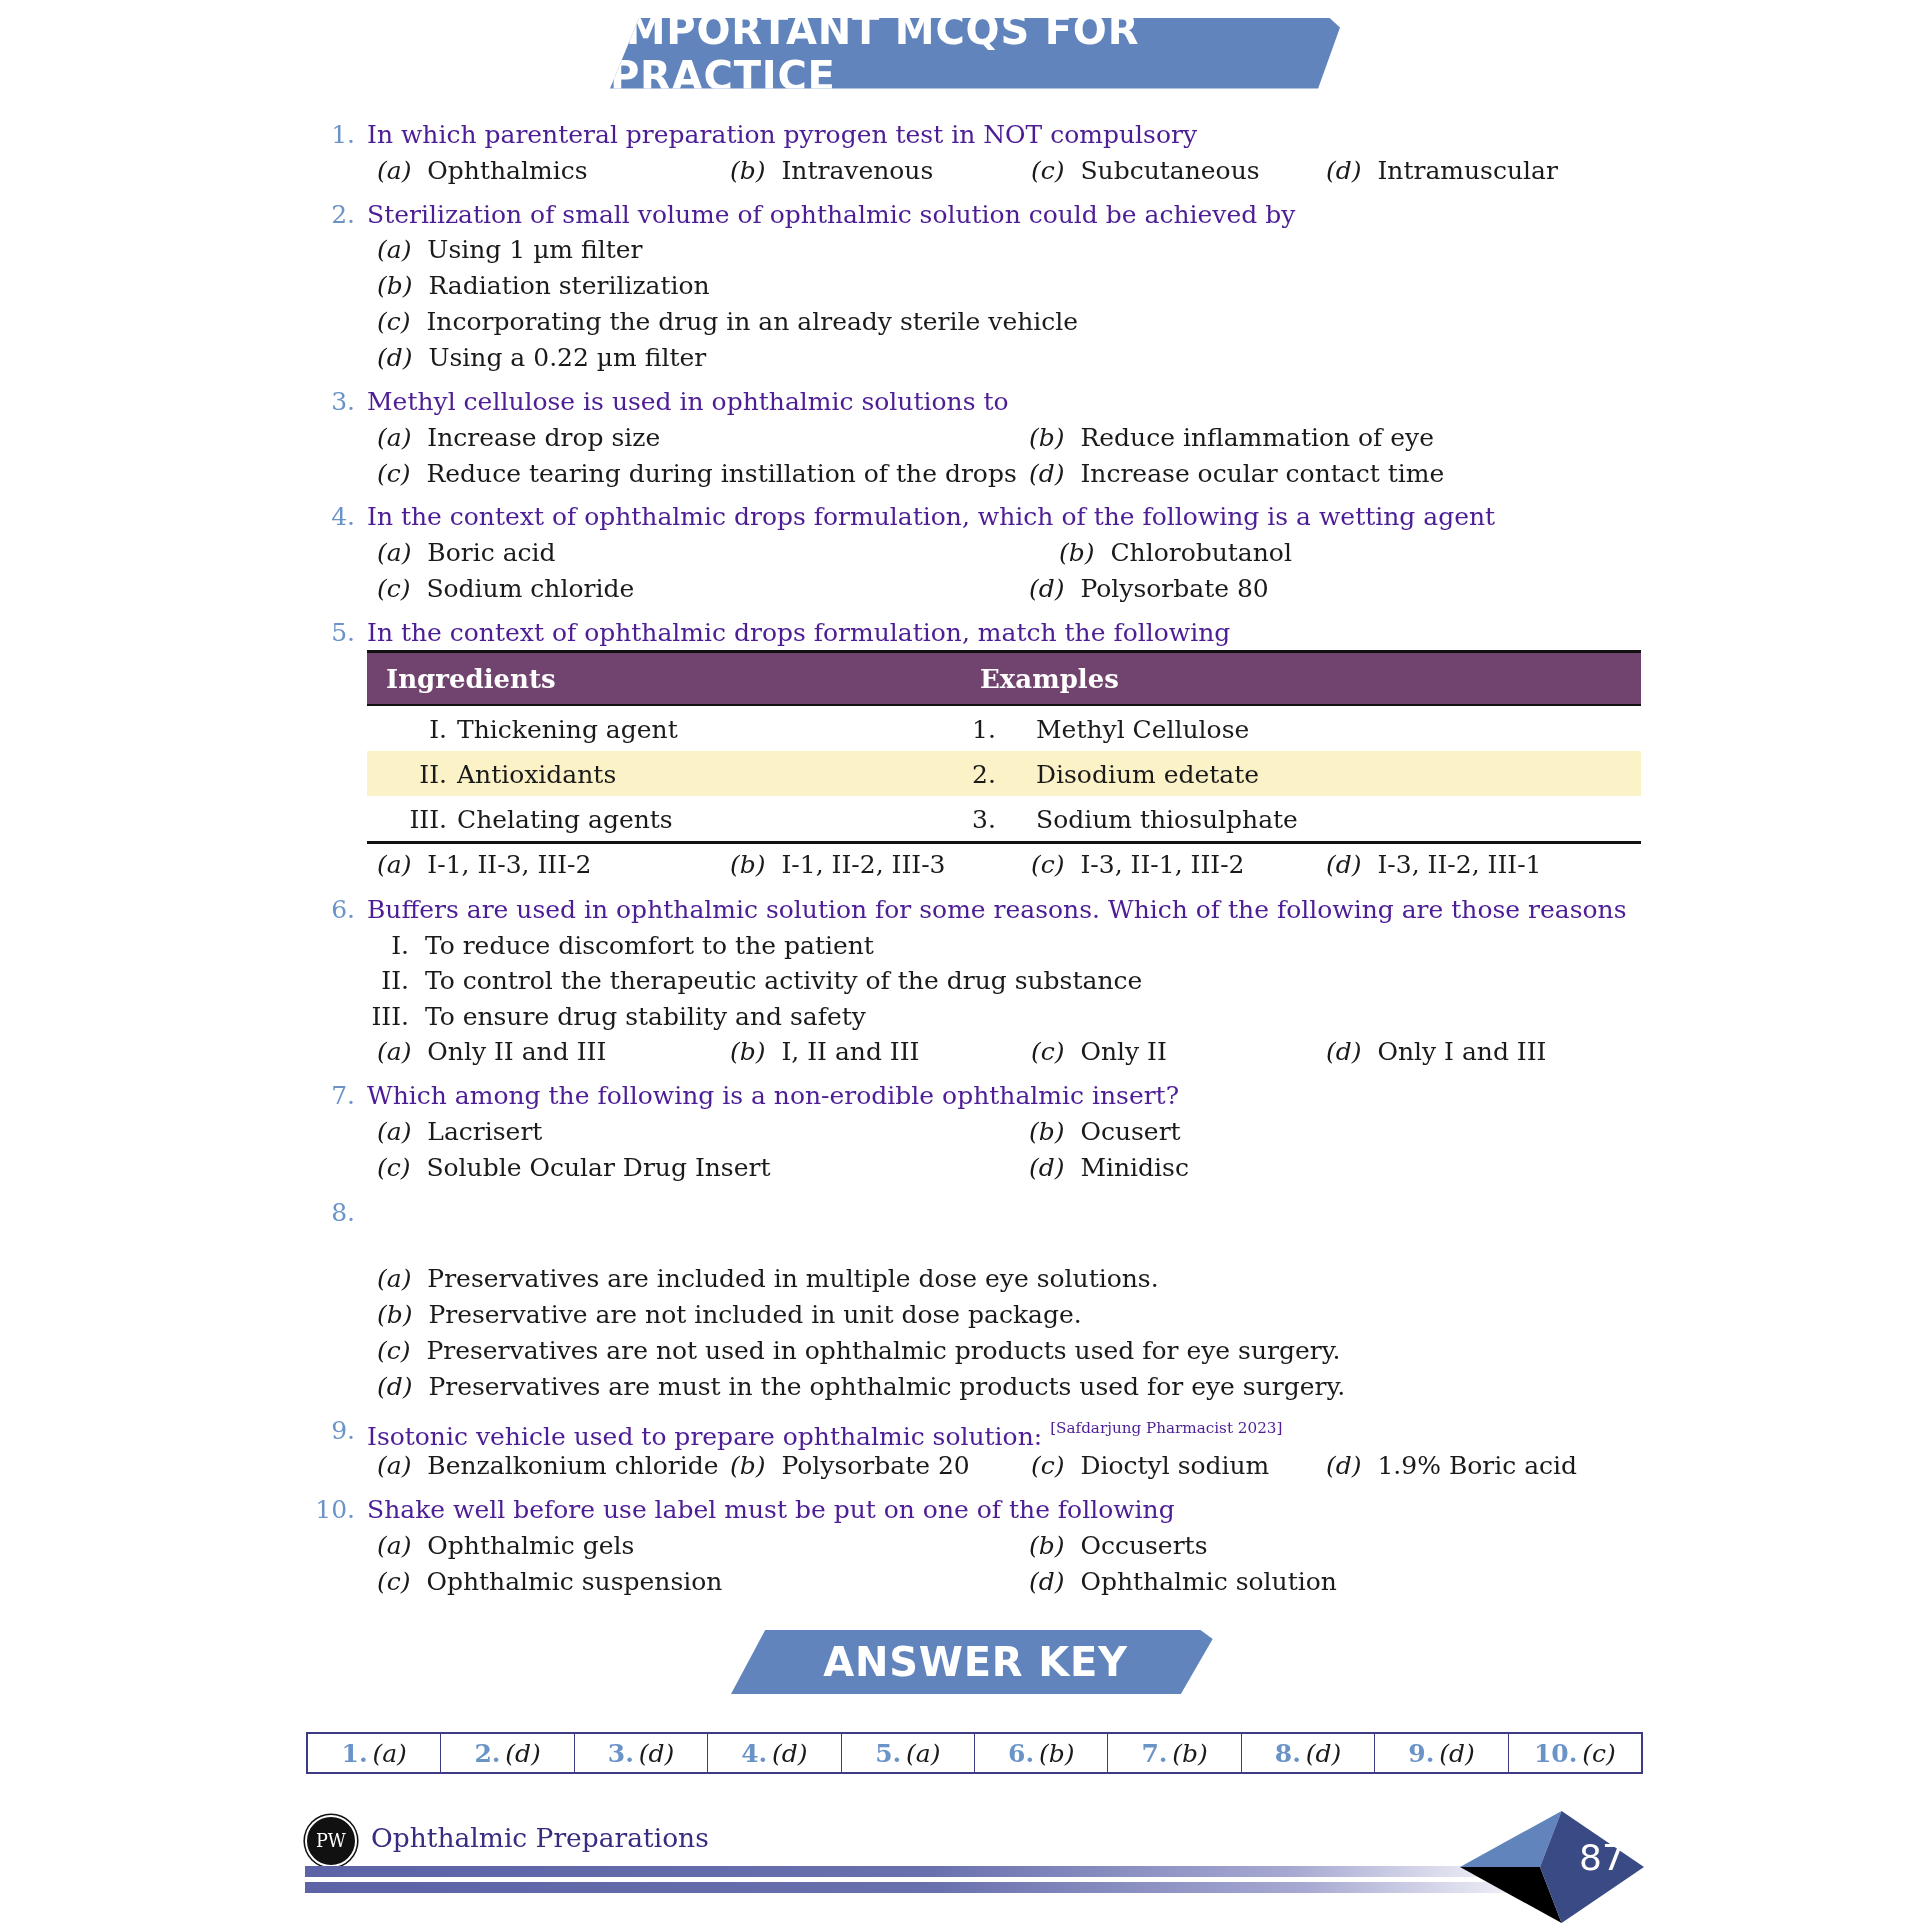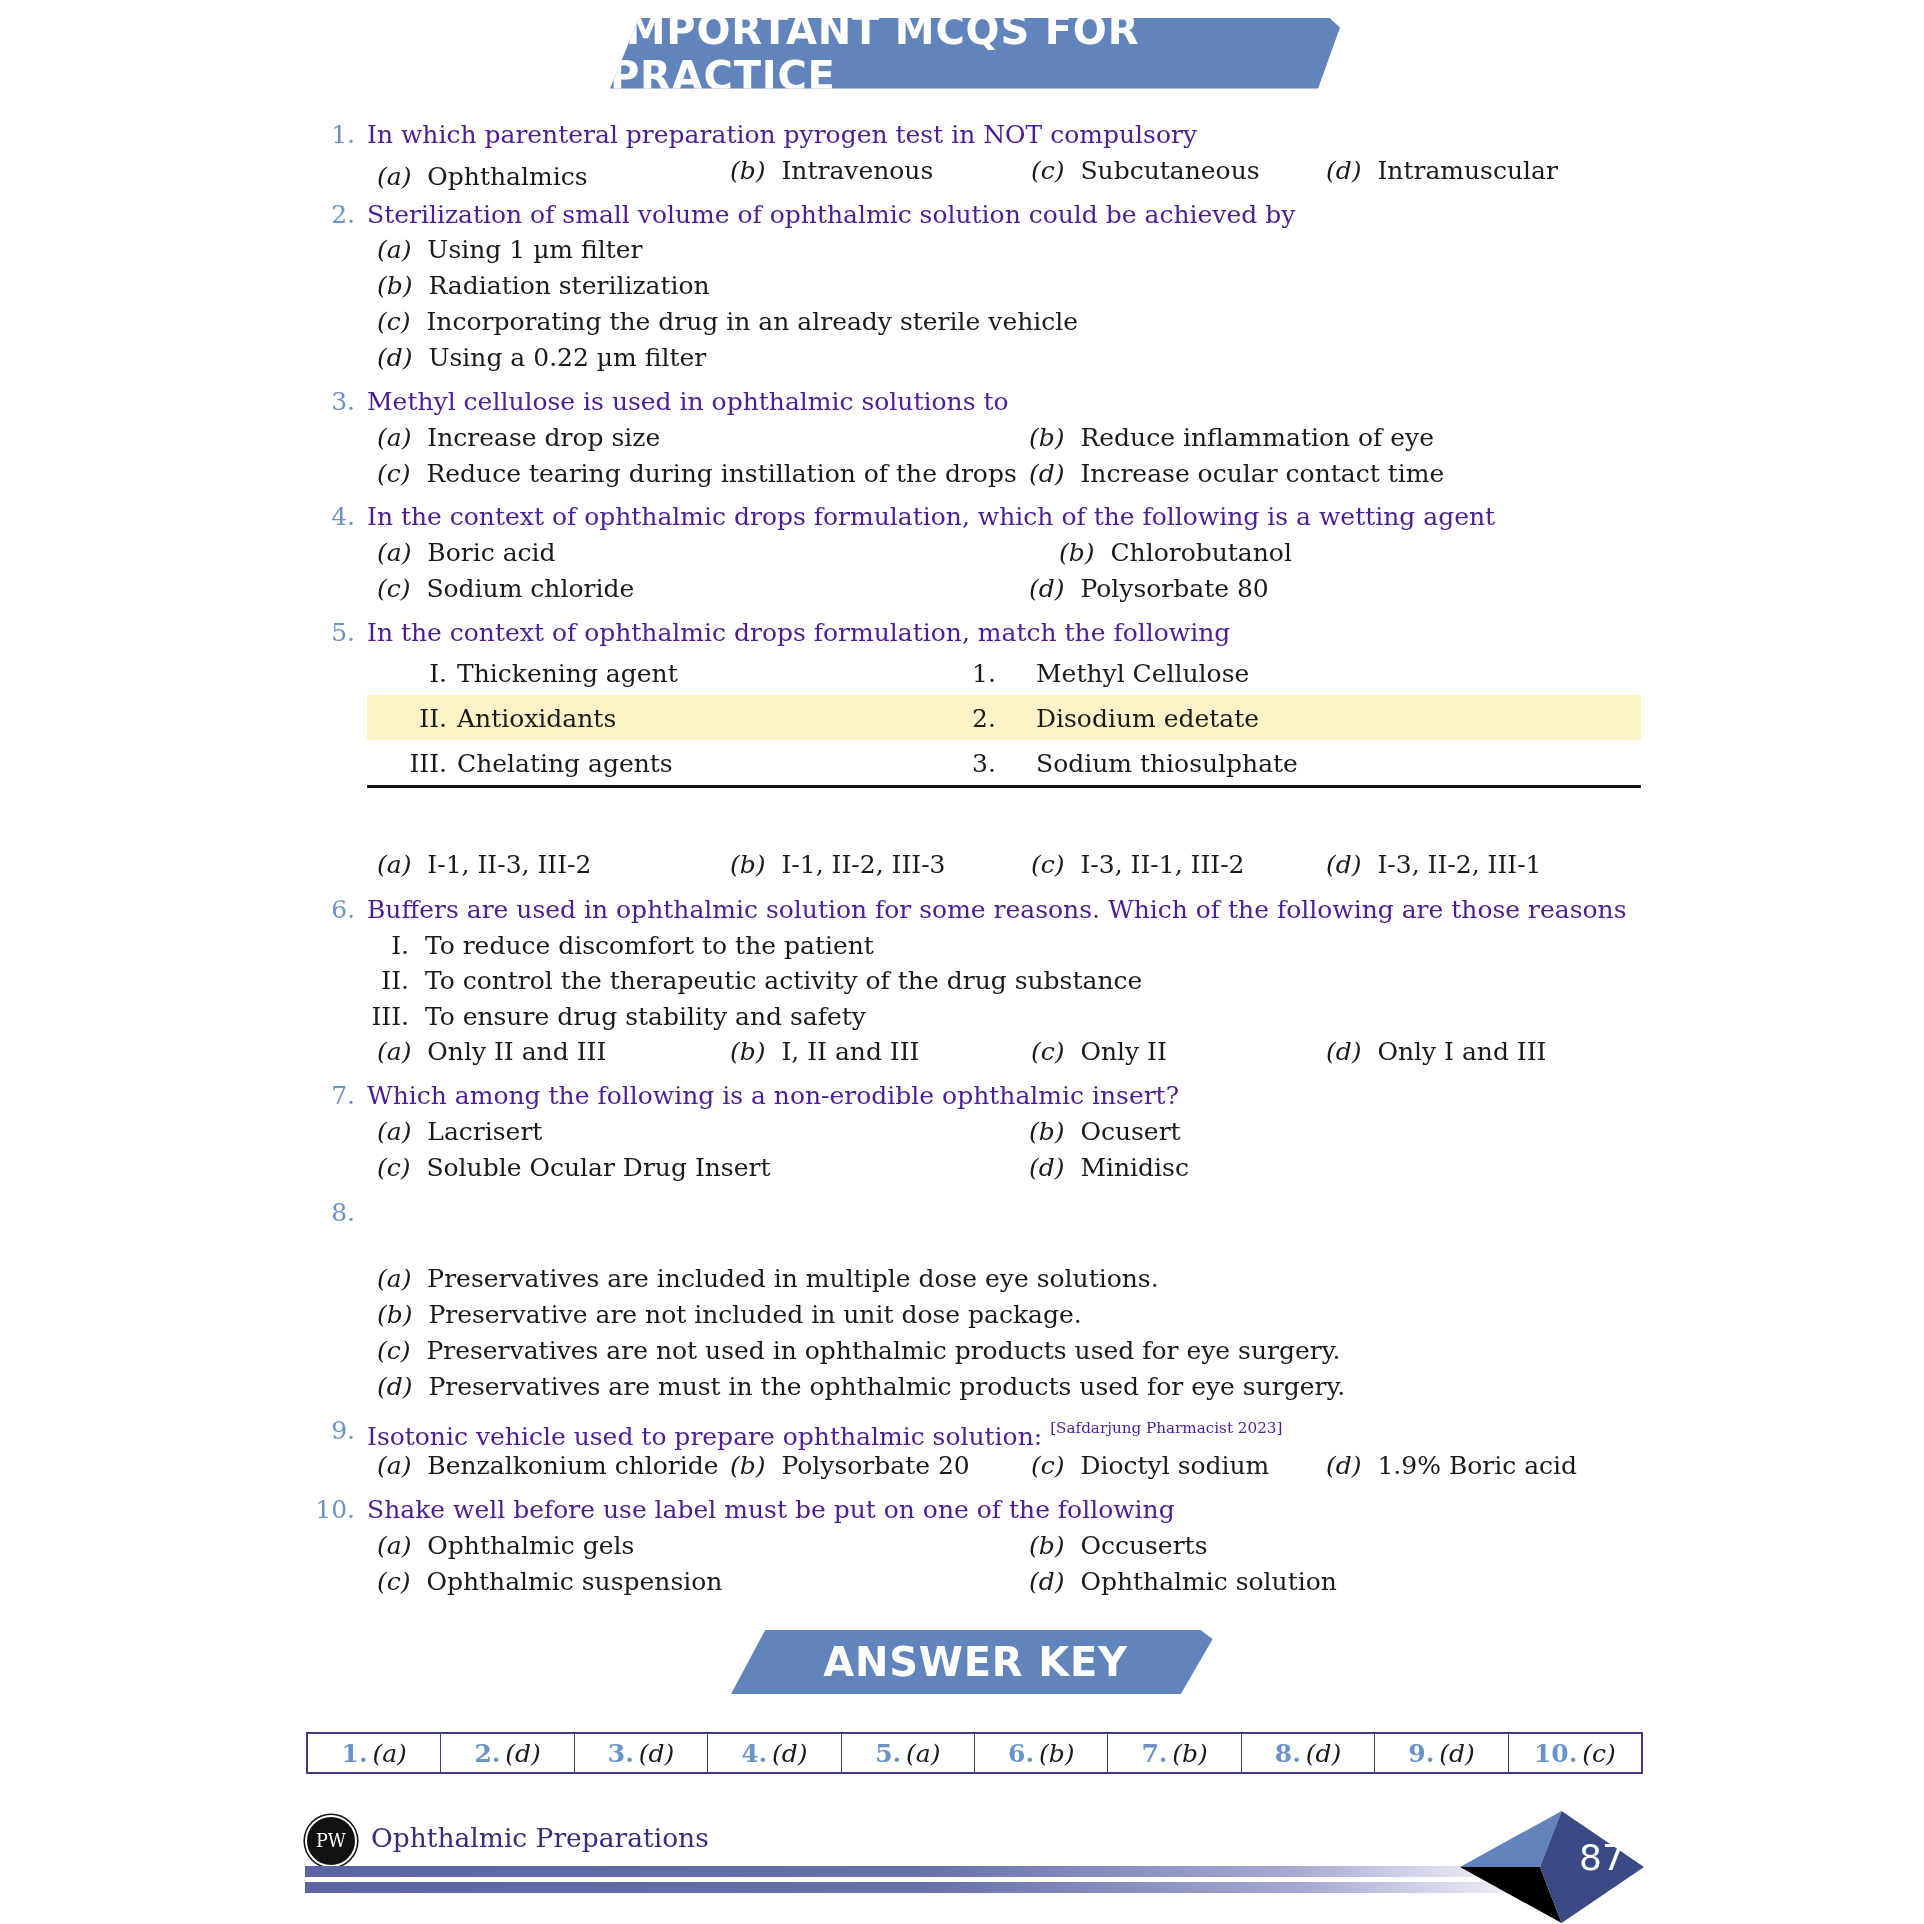--- a/index.html
+++ b/index.html
@@ -46,21 +46,21 @@
 <body>
 
 <div class="banner banner-main">
   <span>IMPORTANT MCQS FOR PRACTICE</span>
 </div>
 
 <div class="q" style="left:0;top:119px;">
   <span class="qnum" style="left:307px;">1.</span>
   <span class="qtext" style="left:367px;white-space:nowrap;">In which parenteral preparation pyrogen test in NOT compulsory</span>
 </div>
-<div class="opt" style="left:377px;top:161px;"><span class="lab">(a)</span>&nbsp; <span>Ophthalmics</span></div>
+<div class="opt" style="left:377px;top:155px;"><span class="lab">(a)</span>&nbsp; <span>Ophthalmics</span></div>
 <div class="opt" style="left:730px;top:155px;"><span class="lab">(b)</span>&nbsp; <span>Intravenous</span></div>
 <div class="opt" style="left:1031px;top:155px;"><span class="lab">(c)</span>&nbsp; <span>Subcutaneous</span></div>
 <div class="opt" style="left:1326px;top:155px;"><span class="lab">(d)</span>&nbsp; <span>Intramuscular</span></div>
 
 <div class="q" style="left:0;top:199px;">
   <span class="qnum" style="left:307px;">2.</span>
   <span class="qtext" style="left:367px;white-space:nowrap;">Sterilization of small volume of ophthalmic solution could be achieved by</span>
 </div>
 <div class="opt" style="left:377px;top:234px;"><span class="lab">(a)</span>&nbsp; <span>Using 1 µm filter</span></div>
 <div class="opt" style="left:377px;top:270px;"><span class="lab">(b)</span>&nbsp; <span>Radiation sterilization</span></div>
@@ -83,20 +83,24 @@
 <div class="opt" style="left:377px;top:537px;"><span class="lab">(a)</span>&nbsp; <span>Boric acid</span></div>
 <div class="opt" style="left:1029px;top:537px;margin-left:30px;"><span class="lab">(b)</span>&nbsp; <span>Chlorobutanol</span></div>
 <div class="opt" style="left:377px;top:573px;"><span class="lab">(c)</span>&nbsp; <span>Sodium chloride</span></div>
 <div class="opt" style="left:1029px;top:573px;"><span class="lab">(d)</span>&nbsp; <span>Polysorbate 80</span></div>
 
 <div class="q" style="left:0;top:617px;">
   <span class="qnum" style="left:307px;">5.</span>
   <span class="qtext" style="left:367px;white-space:nowrap;">In the context of ophthalmic drops formulation, match the following</span>
 </div>
 <div class="tbl">
+  <div class="tbl-head">
+    <span class="cell" style="left:19px;">Ingredients</span>
+    <span class="cell" style="left:613px;">Examples</span>
+  </div>
   <div class="tbl-row">
     <span class="cell" style="left:40px;width:40px;text-align:right;">I.</span>
     <span class="cell" style="left:90px;">Thickening agent</span>
     <span class="cell" style="left:605px;">1.</span>
     <span class="cell" style="left:669px;">Methyl Cellulose</span>
   </div>
   <div class="tbl-row hl">
     <span class="cell" style="left:40px;width:40px;text-align:right;">II.</span>
     <span class="cell" style="left:90px;">Antioxidants</span>
     <span class="cell" style="left:605px;">2.</span>

